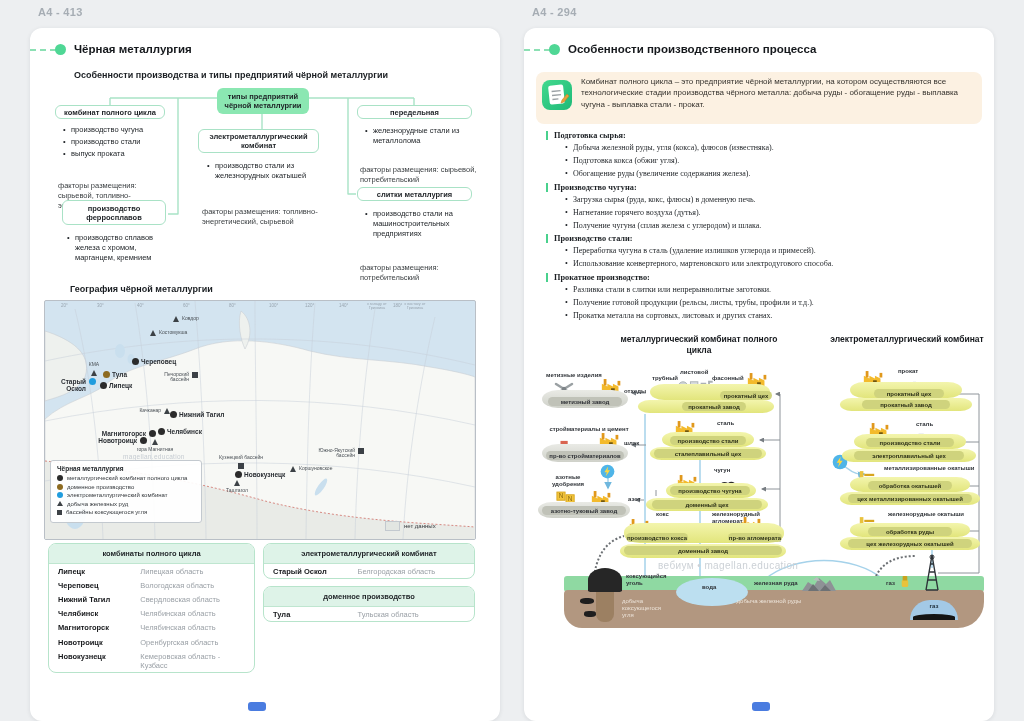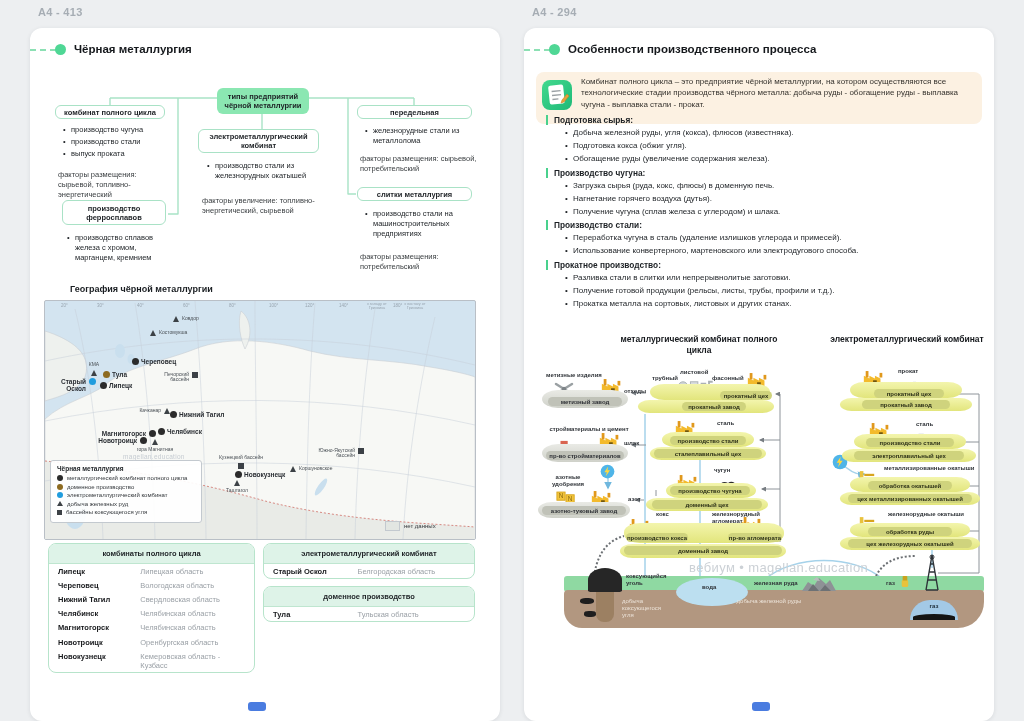--- a/index.html
+++ b/index.html
@@ -10,21 +10,21 @@
   .dash{position:absolute;border-top:2px dashed #8ce0b4;}
   .dot-green{position:absolute;width:11px;height:11px;border-radius:50%;background:#4fd795;}
   .h1{position:absolute;font-size:11.5px;font-weight:700;color:#15181c;}
   .h2{position:absolute;font-size:9px;font-weight:700;color:#1a1e22;}
   
   .node{position:absolute;border:1px solid #a9e2c6;border-radius:6px;background:#fff;font-size:7.5px;font-weight:700;color:#1d2125;display:flex;align-items:center;justify-content:center;text-align:center;line-height:1.2;padding:5px 3px;box-sizing:border-box;}
   .node.root{background:#8be7b2;border:none;}
   .blist{position:absolute;}
   .li{position:relative;padding-left:9px;font-size:7.5px;line-height:1.32;color:#23272b;margin-bottom:2px;}
   .li::before{content:"•";position:absolute;left:1px;}
-  .factors{position:absolute;font-size:7.5px;line-height:1.3;color:#3c4043;}
+  .factors{position:absolute;font-size:7.5px;line-height:1.3;color:#3c4043;margin-top:11px;}
   
   .map{position:absolute;left:14px;top:272px;width:430px;height:238px;background:#d3e4f0;border:1px solid #b9bfc6;border-radius:2px;overflow:hidden;}
   .ml{position:absolute;font-size:6.5px;font-weight:700;color:#2a2e33;white-space:pre-line;line-height:1.1;}
   .ml.sm{font-size:5px;font-weight:400;color:#4a5056;}
   .mk-dot{position:absolute;width:7px;height:7px;border-radius:50%;}
   .mk-tri{position:absolute;width:0;height:0;border-left:3.5px solid transparent;border-right:3.5px solid transparent;border-bottom:6px solid #3c4146;}
   .mk-sq{position:absolute;width:5.5px;height:5.5px;background:#3c4146;}
   .legend{position:absolute;left:5px;top:159px;width:152px;background:rgba(255,255,255,.93);border:1px solid #c3c9cf;border-radius:3px;padding:4px 6px;box-sizing:border-box;}
   .lg-title{font-size:6.5px;font-weight:700;color:#24282c;margin-bottom:3px;}
   .lg-row{display:flex;align-items:center;gap:4px;margin-bottom:2.5px;}
@@ -39,53 +39,54 @@
   .gtable{position:absolute;border:1px solid #b7e4cb;border-radius:8px;background:#fff;overflow:hidden;}
   .t-head{font-size:7.5px;font-weight:700;color:#1d2125;text-align:center;background:#def3e8;border-bottom:1px solid #bfe6d0;padding:5px 4px;}
   .t-row{display:grid;grid-template-columns:44% 56%;padding:2.6px 9px;}
   .t-city{font-size:7.5px;font-weight:700;color:#17191c;}
   .t-reg{font-size:7.5px;color:#9aa0a6;}
   .pill{position:absolute;width:18px;height:9px;background:#4a7ce0;border-radius:3px;}
   
   .note-box{position:absolute;left:12px;top:44px;width:446px;height:52px;background:#fcf1e2;border-radius:8px;}
   .note-icon{position:absolute;left:18px;top:52px;width:30px;height:30px;border-radius:8px;background:linear-gradient(135deg,#43d98e,#1db977);}
   .note-text{position:absolute;left:57px;top:48px;width:396px;font-size:8px;line-height:1.42;color:#35322d;}
-  .sections{position:absolute;left:30px;top:84px;width:426px;}
+  .sections{position:absolute;left:30px;top:100px;width:426px;font-family:Liberation Serif, serif;}
   .sec-h{font-size:8.3px;font-weight:700;color:#1c2024;border-left:2px solid #49d18d;padding-left:6px;margin:3px 0 3px -8px;}
   .sections .li{font-size:8px;margin-left:10px;margin-bottom:2.5px;}
   .sch-title{position:absolute;font-size:8.5px;font-weight:700;color:#16191d;text-align:center;line-height:1.25;}
   .slab{position:absolute;background:linear-gradient(#f3f5ad,#e2e57c);border-radius:16px/9px;}
   .slab.g{background:linear-gradient(#e9eae5,#cfd1c9);}
   .band{position:absolute;background:#cfd37d;border-radius:5px;font-size:6px;font-weight:600;color:#2e3218;display:flex;align-items:center;justify-content:center;height:9px;line-height:1;white-space:nowrap;}
   .band.g{background:#c0c2b8;color:#2e3136;}
   .sl{position:absolute;font-size:6px;font-weight:600;color:#2f3338;line-height:1.15;}
   .sl.c{text-align:center;}
   .sl.w{color:#ece3d8;font-weight:400;}
   .icon{position:absolute;}
   .ground-green{position:absolute;background:#8fd9a2;border-radius:3px;}
   .ground-brown{position:absolute;background:#b29780;border-radius:4px 4px 26px 18px;}
   .coal-mound{position:absolute;background:#262626;border-radius:55% 55% 8% 8%;}
   .mine-shaft{position:absolute;background:#9c8062;border-radius:0 0 8px 8px;}
   .mine-blob{position:absolute;background:#1e1e1e;border-radius:40%;}
   .pond{position:absolute;background:#bcdff0;border-radius:50%;}
   .gas-dome{position:absolute;background:#a3c9e6;border-radius:26px 26px 0 0;overflow:hidden;}
   .gas-dome .base{position:absolute;left:3px;right:3px;bottom:0;height:6px;background:#141414;border-radius:50% 50% 0 0;}
   .gas-dome .sl{position:absolute;left:0;right:0;top:3px;text-align:center;color:#20303c;}
-  .wm2{position:absolute;color:#ccd1d6;font-size:13px;letter-spacing:.4px;margin-left:31px;}
+  .wm2{position:absolute;color:#ccd1d6;font-size:10px;letter-spacing:.4px;}
 </style>
 </head>
 <body>
 
 <div class="page-label" style="left:38px;top:6px">A4 - 413</div>
 <div class="page-label" style="left:532px;top:6px">A4 - 294</div>
 
 <section class="page" style="left:30px">
   <div class="dash" style="left:0;top:21px;width:26px"></div>
   <div class="dot-green" style="left:25px;top:16px"></div>
   <div class="h1" style="left:44px;top:15px">Чёрная металлургия</div>
+  <div class="h2" style="left:44px;top:42px;width:380px">Особенности производства и типы предприятий чёрной металлургии</div>
 
   <svg class="abs" style="left:0;top:0" width="470" height="260">
     <g stroke="#a8e3c6" stroke-width="1.4" fill="none" stroke-linejoin="round">
       <path d="M80,70 H384"></path>
         <path d="M80,70 V78"></path>
         <path d="M384,70 V77"></path>
       <path d="M232,84 V101"></path>
         <path d="M148,70 V186 H138"></path>
         <path d="M318,70 V166 H326"></path>
     </g>
@@ -103,21 +104,21 @@
 
   <div class="node" style="left:32px;top:172px;width:104px;height:25px">производство ферросплавов</div>
   <div class="blist" style="left:36px;top:205px;width:106px">
       <div class="li">производство сплавов железа с хромом, марганцем, кремнием</div>
     </div>
 
   <div class="node" style="left:168px;top:101px;width:121px;height:24px">электрометаллургический комбинат</div>
   <div class="blist" style="left:176px;top:133px;width:110px">
       <div class="li">производство стали из железнорудных окатышей</div>
     </div>
-  <div class="factors" style="left:172px;top:168px;width:118px">факторы увеличение: топливно-энергетический, сырьевой</div>
+  <div class="factors" style="left:172px;top:168px;width:118px">факторы размещения: топливно-энергетический, сырьевой</div>
 
   <div class="node" style="left:327px;top:77px;width:115px;height:14px">передельная</div>
   <div class="blist" style="left:334px;top:98px;width:112px">
       <div class="li">железнорудные стали из металлолома</div>
     </div>
   <div class="factors" style="left:330px;top:126px;width:120px">факторы размещения: сырьевой, потребительский</div>
 
   <div class="node" style="left:327px;top:159px;width:115px;height:14px">слитки металлургия</div>
   <div class="blist" style="left:334px;top:181px;width:112px">
       <div class="li">производство стали на машиностроительных предприятиях</div>

